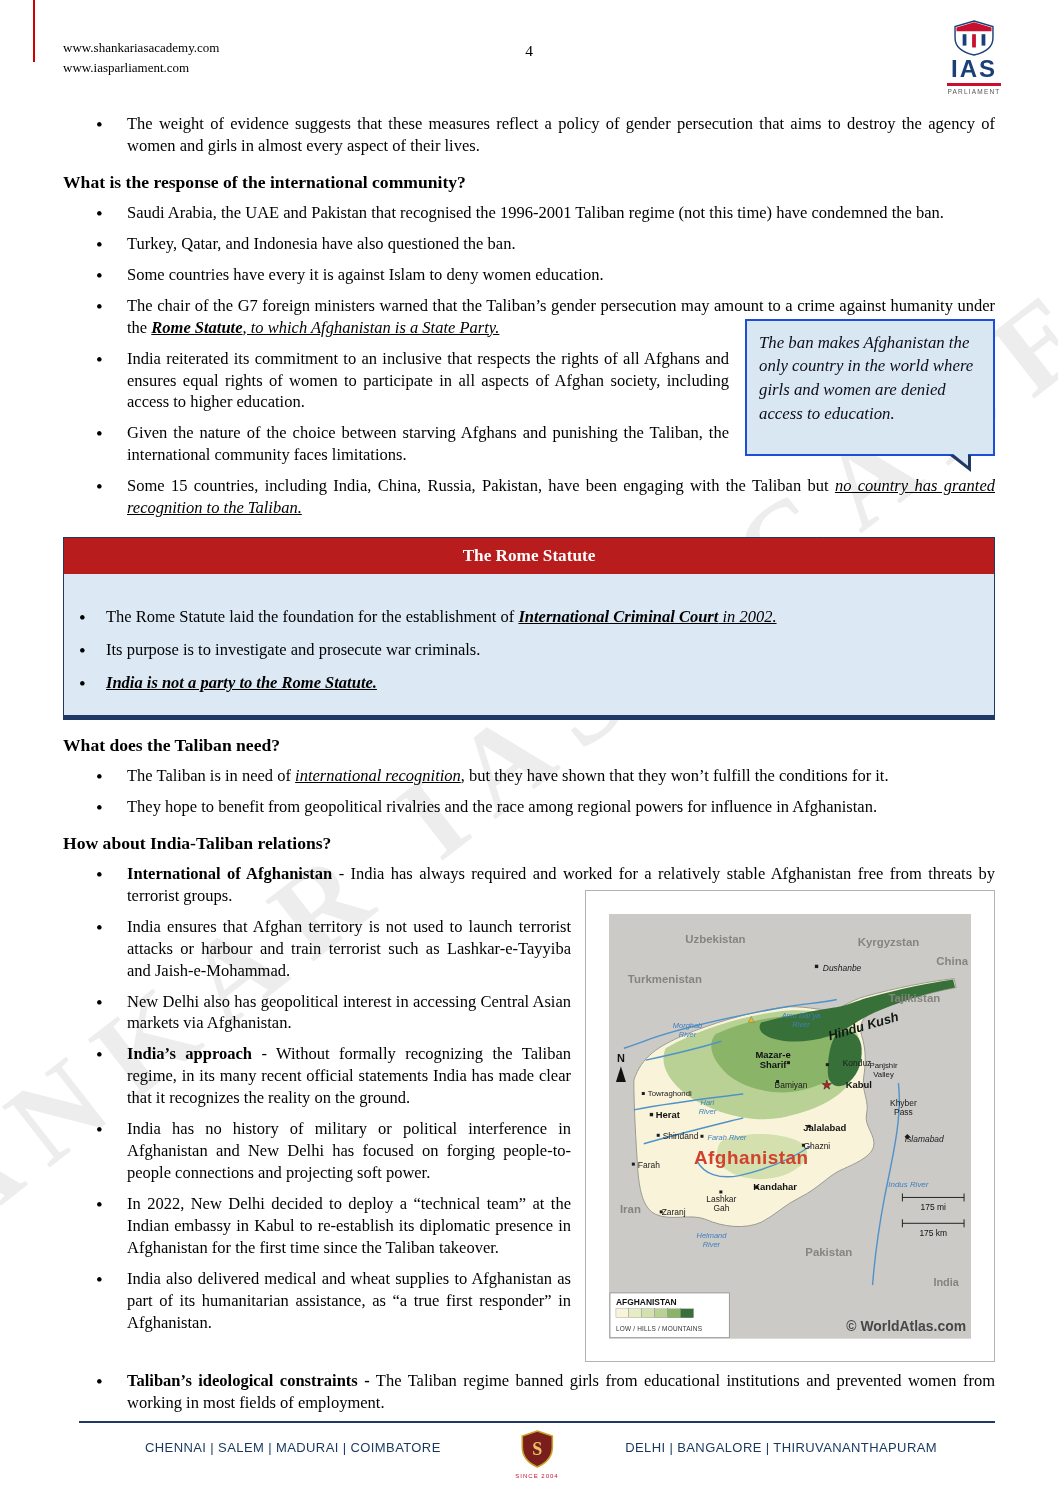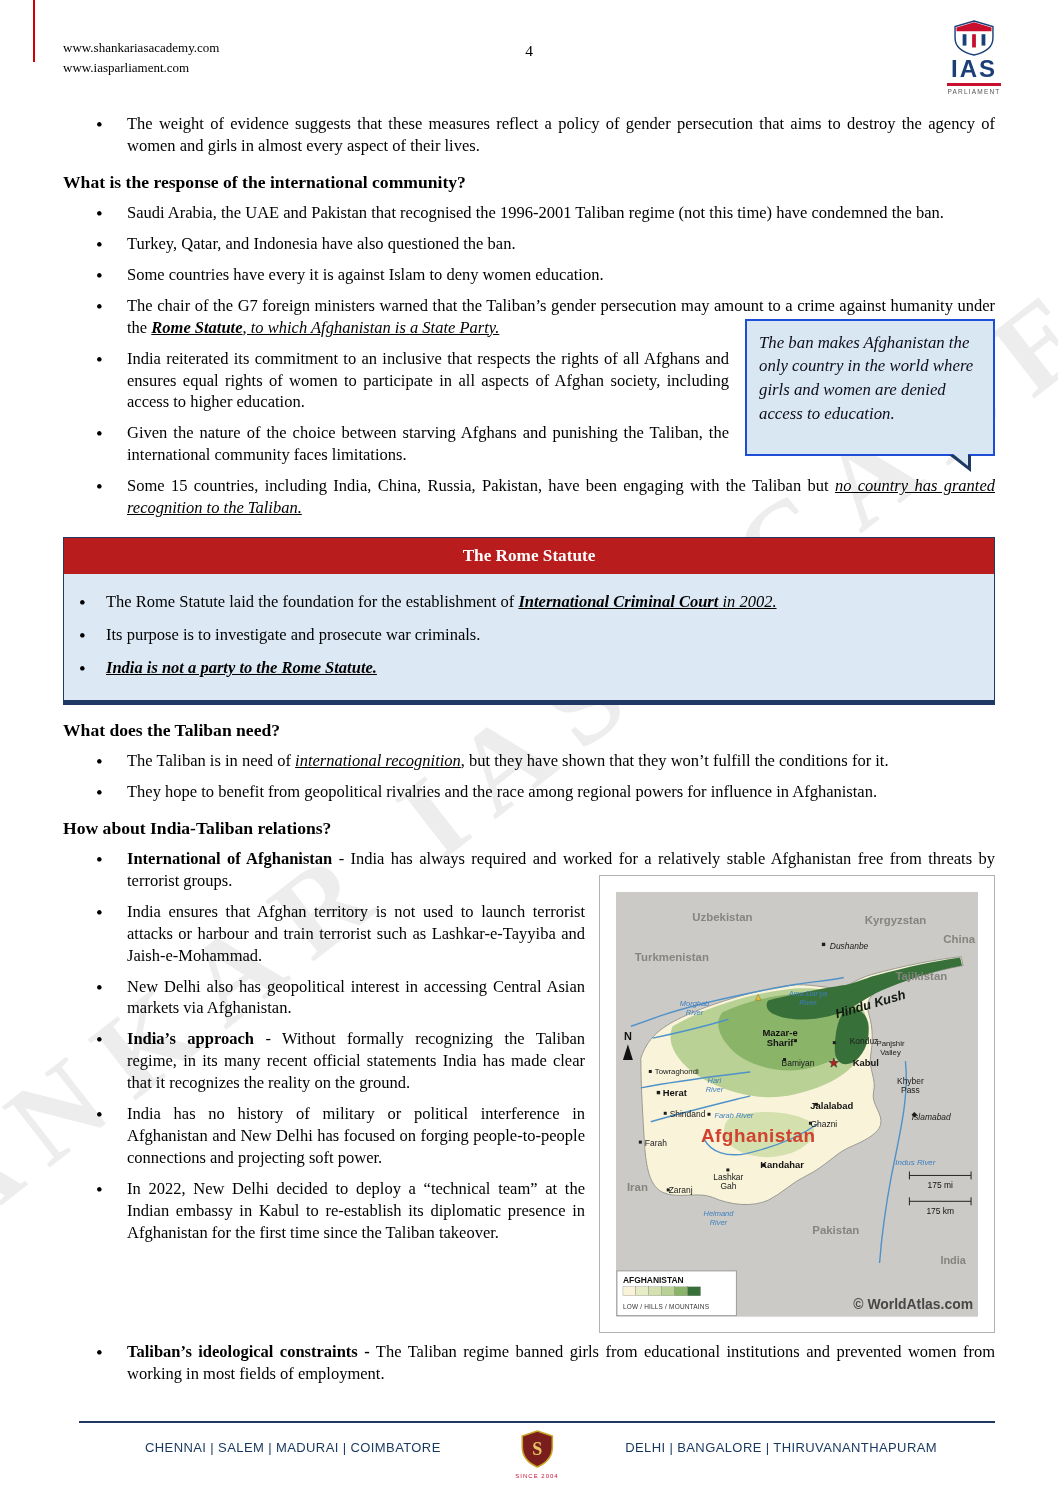--- a/index.html
+++ b/index.html
@@ -43,26 +43,26 @@
   .callout-box { border:2px solid #1d4ed8; background:#d9e7f3; padding:10px 12px 28px 12px;
                  font-style:italic; font-size:16.8px; line-height:1.42; color:#0d0d1a; }
   .callout::after { content:""; position:absolute; right:24px; bottom:-16px; width:0; height:0;
                     border-top:17px solid #1f3864; border-left:22px solid transparent; }
   .callout::before { content:""; position:absolute; right:27px; bottom:-10px; width:0; height:0;
                      border-top:13px solid #d9e7f3; border-left:16px solid transparent; z-index:1; }
 
   
   .rome { margin:18px 0 10px 0; border:1px solid #1f3864; border-bottom:5px solid #1f3864; background:#dce9f5; }
   .rome-title { background:#b91c1c; color:#fff; text-align:center; font-weight:bold; font-size:17.2px; padding:8px 0; }
-  .rome ul.blist { padding:6px 14px 10px 2px; }
+  .rome ul.blist { padding:21px 14px 10px 2px; }
   .rome ul.blist > li { padding-left:40px; margin:11px 0; }
   .rome ul.blist > li::before { left:13px; }
 
   
-  .map-box { float:right; width:372px; margin:5px 0 8px 14px; border:1px solid #b3b3b3; background:#fff; padding:11px; }
+  .map-box { float:right; width:372px; margin:5px 0 8px 14px; border:1px solid #b3b3b3; background:#fff; padding:18px; }
   .map-box svg { display:block; width:100%; height:auto; }
   .map-box text { font-family:"Liberation Sans","DejaVu Sans",sans-serif; }
   .ctry { fill:#858580; font-weight:bold; font-size:11.5px; }
   .city { fill:#1a1a1a; font-size:8.5px; }
   .cityb { fill:#111; font-size:9.5px; font-weight:bold; }
   .citys { fill:#1a1a1a; font-size:7.8px; }
   .riv { fill:#3f7fbe; font-style:italic; font-size:7.5px; }
   .clearall { clear:both; }
 
   
@@ -256,20 +256,21 @@
 
             <text x="364" y="424" text-anchor="end" style="font-size:14px;font-weight:600;fill:#474747;">© WorldAtlas.com</text>
           </svg>
         </span>
       </li>
       <li><span>India ensures that Afghan territory is not used to launch terrorist attacks or harbour and train terrorist such as Lashkar-e-Tayyiba and Jaish-e-Mohammad.</span></li>
       <li><span>New Delhi also has geopolitical interest in accessing Central Asian markets via Afghanistan.</span></li>
       <li><span class="bold">India’s approach</span><span> - Without formally recognizing the Taliban regime, in its many recent official statements India has made clear that it recognizes the reality on the ground.</span></li>
       <li><span>India has no history of military or political interference in Afghanistan and New Delhi has focused on forging people-to-people connections and projecting soft power.</span></li>
       <li><span>In 2022, New Delhi decided to deploy a “technical team” at the Indian embassy in Kabul to re-establish its diplomatic presence in Afghanistan for the first time since the Taliban takeover.</span></li>
+      <li><span>India also delivered medical and wheat supplies to Afghanistan as part of its humanitarian assistance, as “a true first responder” in Afghanistan.</span></li>
       <li class="clearall"><span class="bold">Taliban’s ideological constraints -</span><span> The Taliban regime banned girls from educational institutions and prevented women from working in most fields of employment.</span></li>
     </ul>
   </div>
 
   <div class="page-footer">
     <div class="footer-row">
       <span>CHENNAI | SALEM | MADURAI | COIMBATORE</span>
       <span>DELHI | BANGALORE | THIRUVANANTHAPURAM</span>
     </div>
     <div class="footer-logo">

